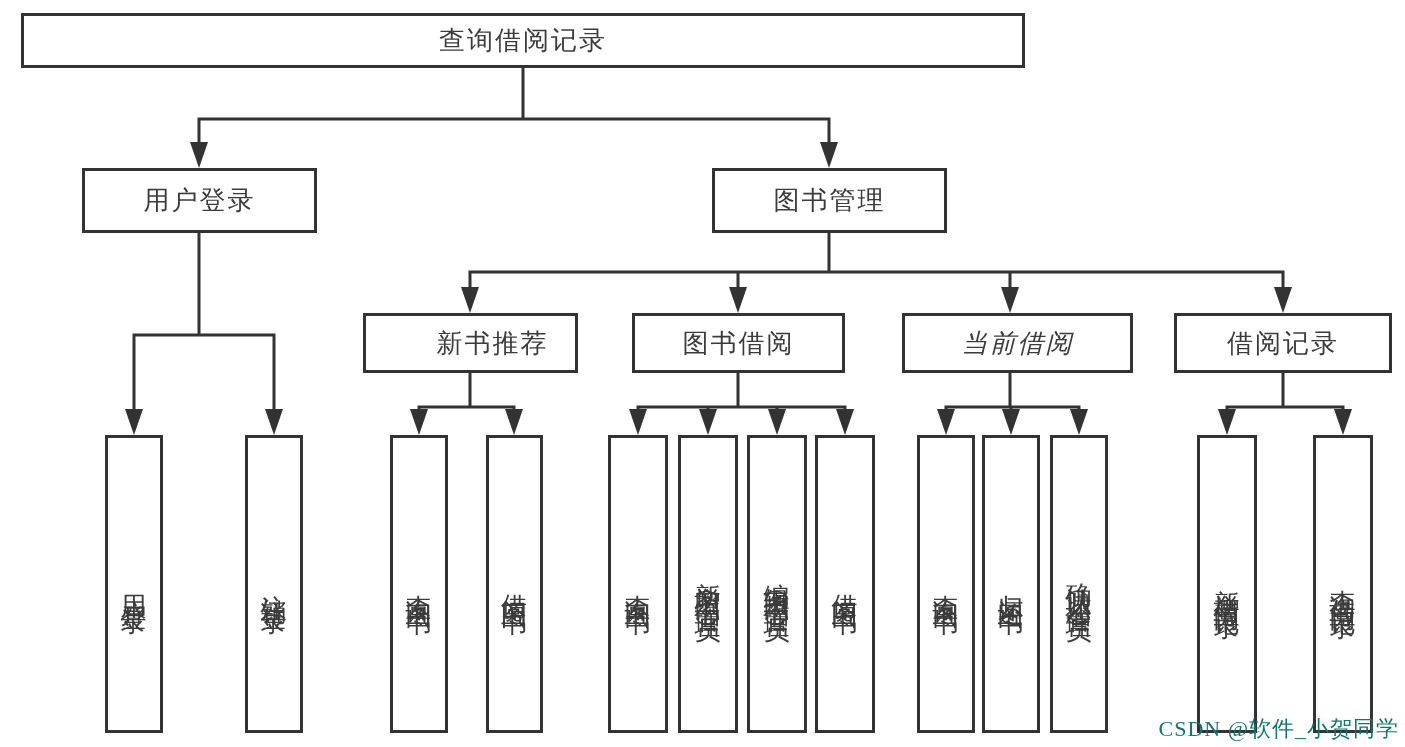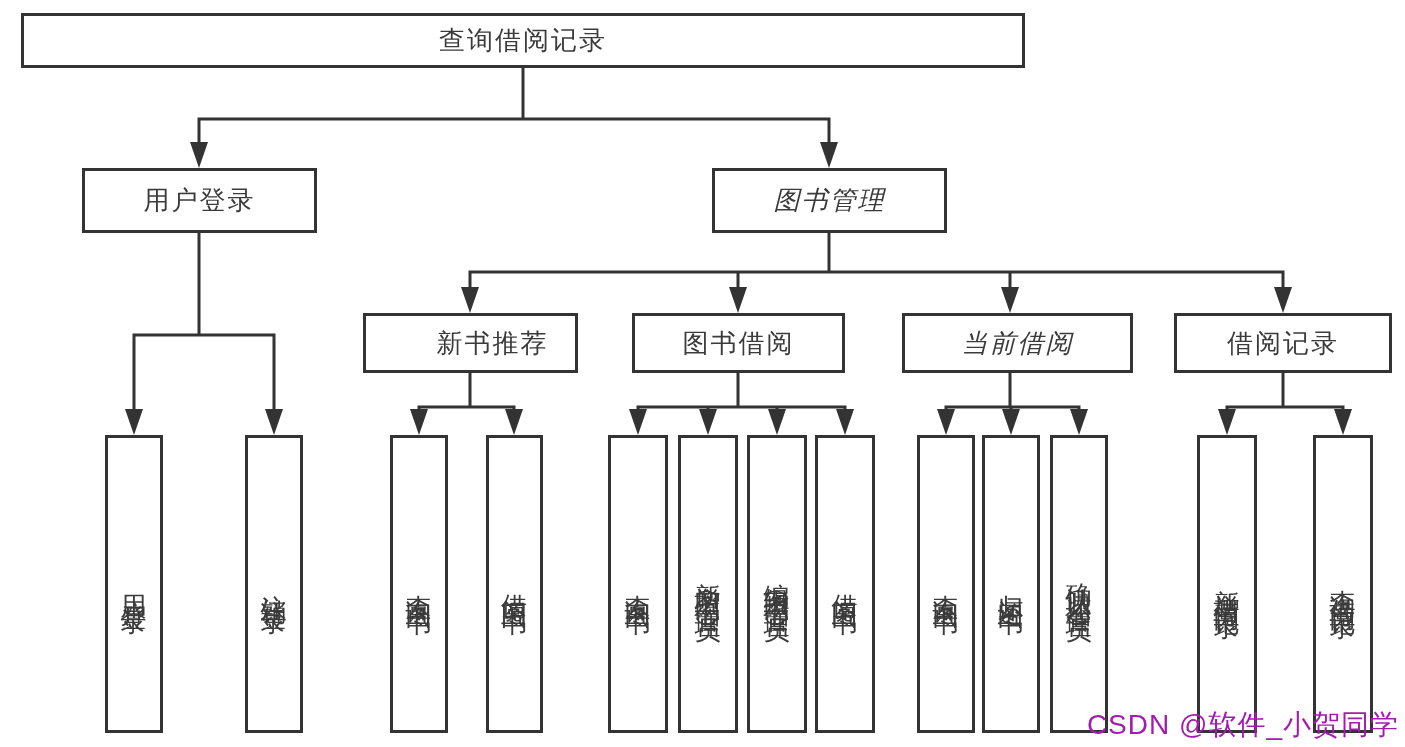--- a/index.html
+++ b/index.html
@@ -40,24 +40,25 @@
     text-orientation: mixed;
     letter-spacing: 5px;
     line-height: 1;
     white-space: normal;
     font-size: 26px;
   }
   #watermark {
     position: absolute;
     right: 6px;
     bottom: 3px;
-    font-size: 28px;
-    color: #a21caf;
+    font-size: 22px;
+    color: #0f766e;
     letter-spacing: 1px;
     z-index: 3;
+    font-family: Liberation Serif, serif;
   }
 </style>
 </head>
 <body>
 
 <div id="stage">
 
   <svg id="connectors" width="1405" height="747" viewBox="0 0 1405 747" xmlns="http://www.w3.org/2000/svg">
     <g stroke="#333333" stroke-width="3" fill="none">
 
@@ -94,21 +95,21 @@
       <polygon points="1002,409 1020,409 1011,435"></polygon>
       <polygon points="1070,409 1088,409 1079,435"></polygon>
       <polygon points="1218,409 1236,409 1227,435"></polygon>
       <polygon points="1334,409 1352,409 1343,435"></polygon>
     </g>
   </svg>
 
   <div class="node" style="left:21px; top:13px; width:1004px; height:55px;">查询借阅记录</div>
 
   <div class="node" style="left:82px; top:168px; width:235px; height:65px;">用户登录</div>
-  <div class="node" style="left:712px; top:168px; width:235px; height:65px;font-style:italic;">图书管理</div>
+  <div class="node" style="left:712px; top:168px; width:235px; height:65px;">图书管理</div>
 
   <div class="node" style="left:363px; top:313px; width:215px; height:60px;padding-left:44px;">新书推荐</div>
   <div class="node" style="left:632px; top:313px; width:213px; height:60px;text-align:right;">图书借阅</div>
   <div class="node" style="left:902px; top:313px; width:231px; height:60px;font-style:italic;">当前借阅</div>
   <div class="node" style="left:1174px; top:313px; width:218px; height:60px;">借阅记录</div>
 
   <div class="node v-node" style="left:105px; top:435px; width:58px; height:298px;">用户登录</div>
   <div class="node v-node" style="left:245px; top:435px; width:58px; height:298px;">注销登录</div>
 
   <div class="node v-node" style="left:390px; top:435px; width:58px; height:298px;">查询图书</div>

